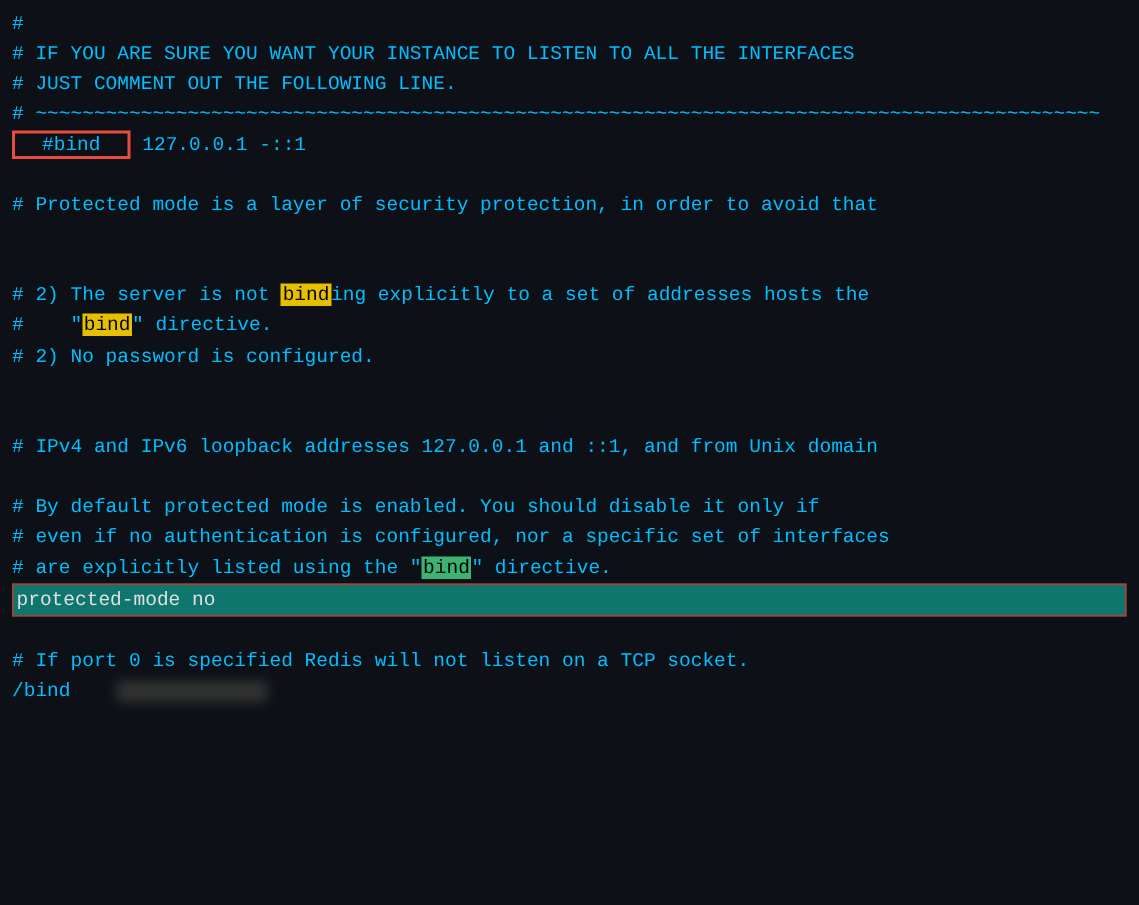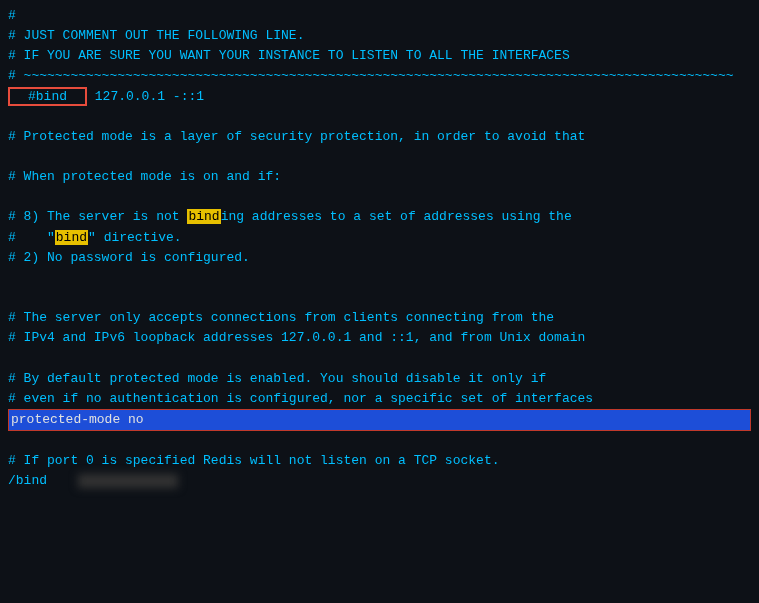--- a/index.html
+++ b/index.html
@@ -27,21 +27,21 @@
       background: #e6c000;
       color: #000;
       padding: 0 1px;
     }
     .highlight-green {
       background: #3cb371;
       color: #000;
       padding: 0 1px;
     }
     .protected-line {
-      background: #1d4ed8;
+      background: #0f766e;
       border: 1px solid #c0392b;
       color: #e0e0e0;
       display: inline-block;
       width: 100%;
       padding: 0 2px;
     }
     .bind-red-box {
       display: inline;
       border: 2px solid #e74c3c;
       background: transparent;
@@ -58,45 +58,44 @@
       height: 14px;
       vertical-align: middle;
     }
   </style>
 </head>
 <body>
 
 <div class="terminal">
 
   <span class="line comment">#</span>
+  <span class="line comment"># IF YOU ARE SURE YOU WANT YOUR INSTANCE TO LISTEN TO ALL THE INTERFACES</span>
   <span class="line comment"># JUST COMMENT OUT THE FOLLOWING LINE.</span>
-  <span class="line comment"># IF YOU ARE SURE YOU WANT YOUR INSTANCE TO LISTEN TO ALL THE INTERFACES</span>
   <span class="line comment"># ~~~~~~~~~~~~~~~~~~~~~~~~~~~~~~~~~~~~~~~~~~~~~~~~~~~~~~~~~~~~~~~~~~~~~~~~~~~~~~~~~~~~~~~~~~~</span>
 
   <span class="line"><span class="bind-red-box">#bind</span><span class="cyan"> 127.0.0.1 -::1</span></span>
 
   <span class="line"> </span>
   <span class="line comment"># Protected mode is a layer of security protection, in order to avoid that</span>
   <span class="line"> </span>
-  <span class="line comment"># When protected mode is on and if:</span>
   <span class="line"> </span>
 
-  <span class="line"><span class="comment"># 8) The server is not </span><span class="highlight-yellow">bind</span><span class="comment">ing addresses to a set of addresses using the</span></span>
+  <span class="line"><span class="comment"># 2) The server is not </span><span class="highlight-yellow">bind</span><span class="comment">ing explicitly to a set of addresses hosts the</span></span>
 
   <span class="line"><span class="comment">#    "</span><span class="highlight-yellow">bind</span><span class="comment">" directive.</span></span>
 
   <span class="line comment"># 2) No password is configured.</span>
   <span class="line"> </span>
   <span class="line"> </span>
-  <span class="line comment"># The server only accepts connections from clients connecting from the</span>
   <span class="line comment"># IPv4 and IPv6 loopback addresses 127.0.0.1 and ::1, and from Unix domain</span>
   <span class="line"> </span>
   <span class="line comment"># By default protected mode is enabled. You should disable it only if</span>
   <span class="line comment"># even if no authentication is configured, nor a specific set of interfaces</span>
 
+  <span class="line"><span class="comment"># are explicitly listed using the "</span><span class="highlight-green">bind</span><span class="comment">" directive.</span></span>
 
   <span class="line"><span class="protected-line">protected-mode no</span></span>
 
   <span class="line"> </span>
   <span class="line comment"># If port 0 is specified Redis will not listen on a TCP socket.</span>
 
   <span class="line"><span class="cyan">/bind</span>    <span class="blurred"></span></span>
 
 </div>
 

